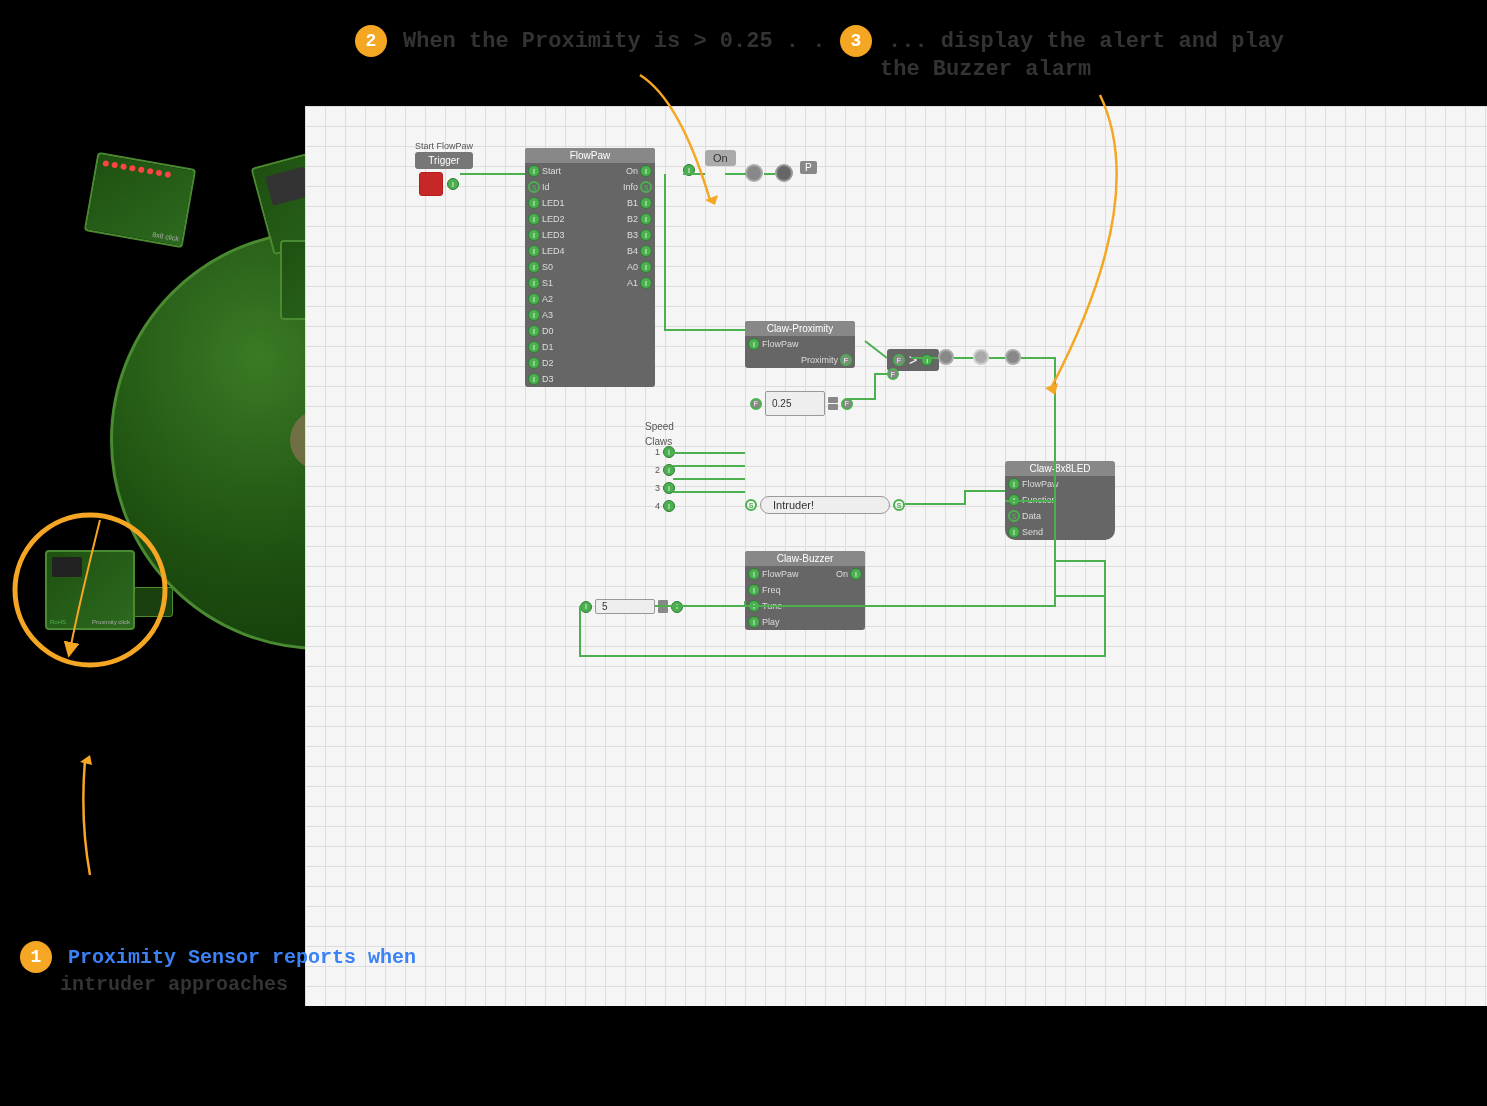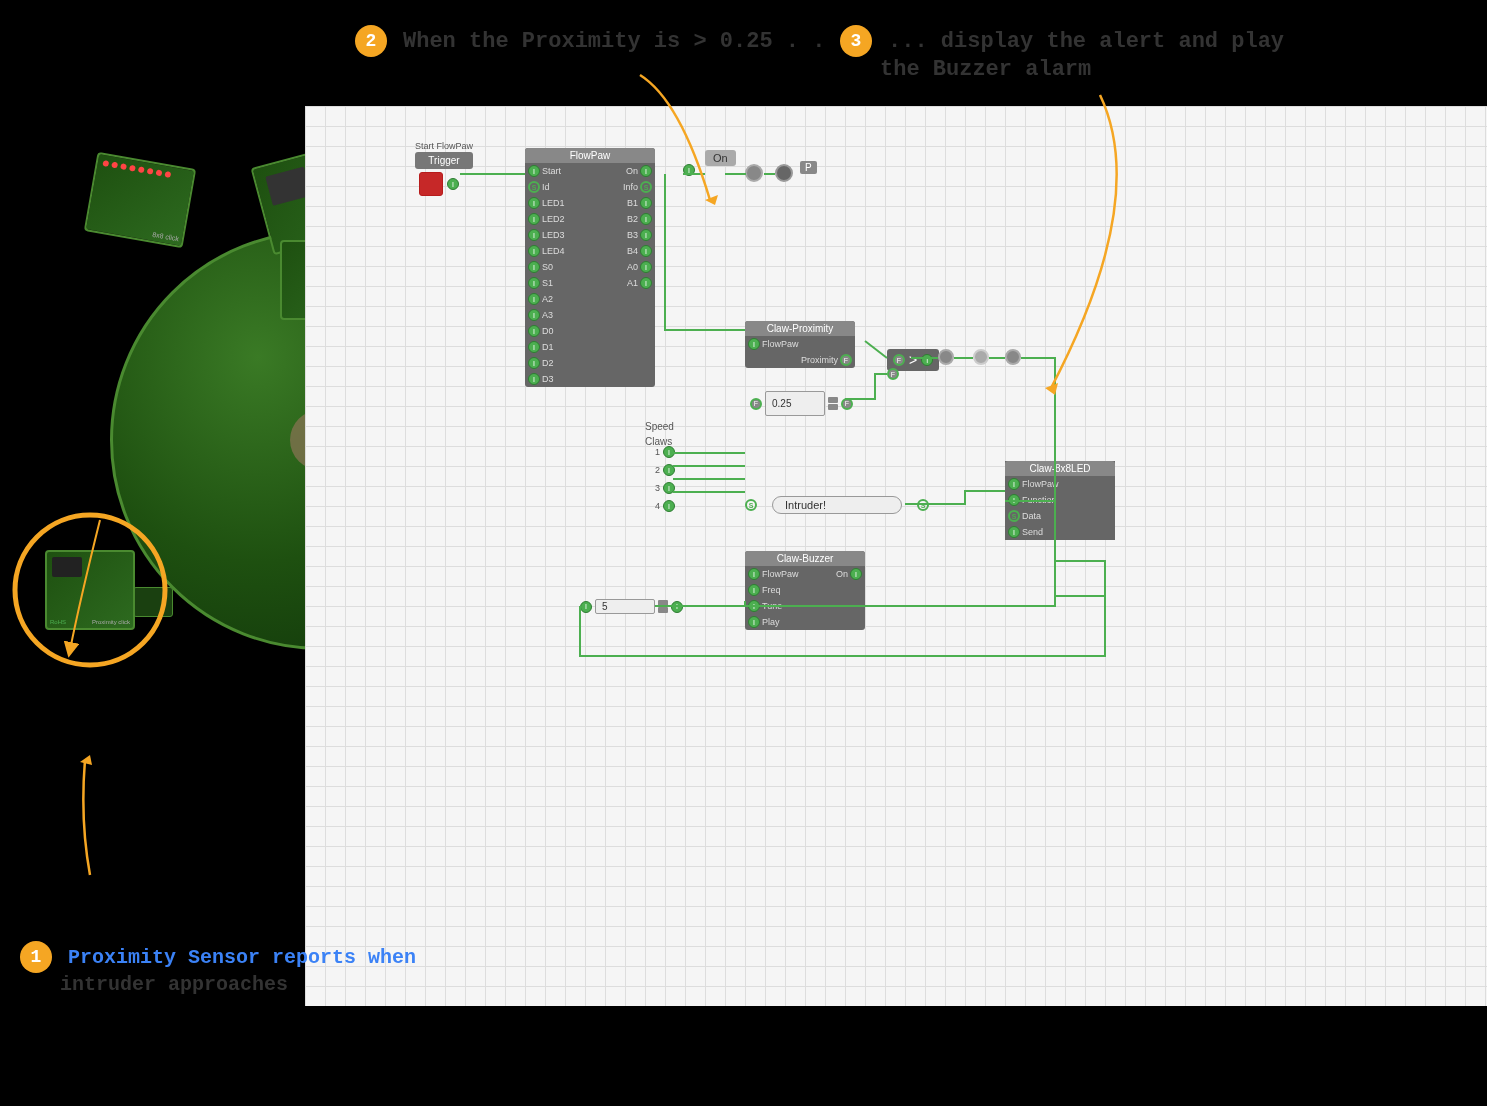--- a/index.html
+++ b/index.html
@@ -343,21 +343,21 @@
     <div style="display:flex;align-items:center;gap:3px;">
       <span style="font-size:9px;color:#555;">3</span>
       <div class="p-circle">I</div>
     </div>
     <div style="display:flex;align-items:center;gap:3px;">
       <span style="font-size:9px;color:#555;">4</span>
       <div class="p-circle">I</div>
     </div>
   </div>
 
-  <div style="position:absolute; top:390px; left:440px; display:flex; align-items:center; gap:15px;">
+  <div style="position:absolute; top:390px; left:440px; display:flex; align-items:center; gap:3px;">
     <div class="p-circle s">S</div>
     <div style="background:#eee; border:1px solid #999; border-radius:10px; padding:2px 12px; font-size:11px; color:#333; min-width:130px;">Intruder!</div>
     <div class="p-circle s">S</div>
   </div>
 
   <div style="position:absolute; top:445px; left:440px; background:#666; border-radius:3px; min-width:120px;">
     <div style="background:#888; border-radius:3px 3px 0 0; padding:2px 6px; font-size:10px; color:#fff; text-align:center;">Claw-Buzzer</div>
     <div class="nb-row">
       <div class="p-circle">I</div>
       <span class="p-label">FlowPaw</span>
@@ -381,21 +381,21 @@
   <div style="position:absolute; top:493px; left:275px; display:flex; align-items:center; gap:3px;">
     <div class="p-circle">I</div>
     <div style="background:#eee; border:1px solid #999; border-radius:2px; padding:1px 6px; font-size:10px; color:#333; min-width:60px;">5</div>
     <div style="display:flex;flex-direction:column;gap:1px;">
       <div style="width:10px;height:6px;background:#888;border-radius:1px;cursor:pointer;"></div>
       <div style="width:10px;height:6px;background:#888;border-radius:1px;cursor:pointer;"></div>
     </div>
     <div class="p-circle">I</div>
   </div>
 
-  <div style="position:absolute; top:355px; left:700px; background:#666; border-radius:0; min-width:110px;">
+  <div style="position:absolute; top:355px; left:700px; background:#666; border-radius:10px; min-width:110px;">
     <div style="background:#888; border-radius:3px 3px 0 0; padding:2px 6px; font-size:10px; color:#fff; text-align:center;">Claw-8x8LED</div>
     <div class="nb-row">
       <div class="p-circle">I</div>
       <span class="p-label">FlowPaw</span>
     </div>
     <div class="nb-row">
       <div class="p-circle">I</div>
       <span class="p-label">Function</span>
     </div>
     <div class="nb-row">

